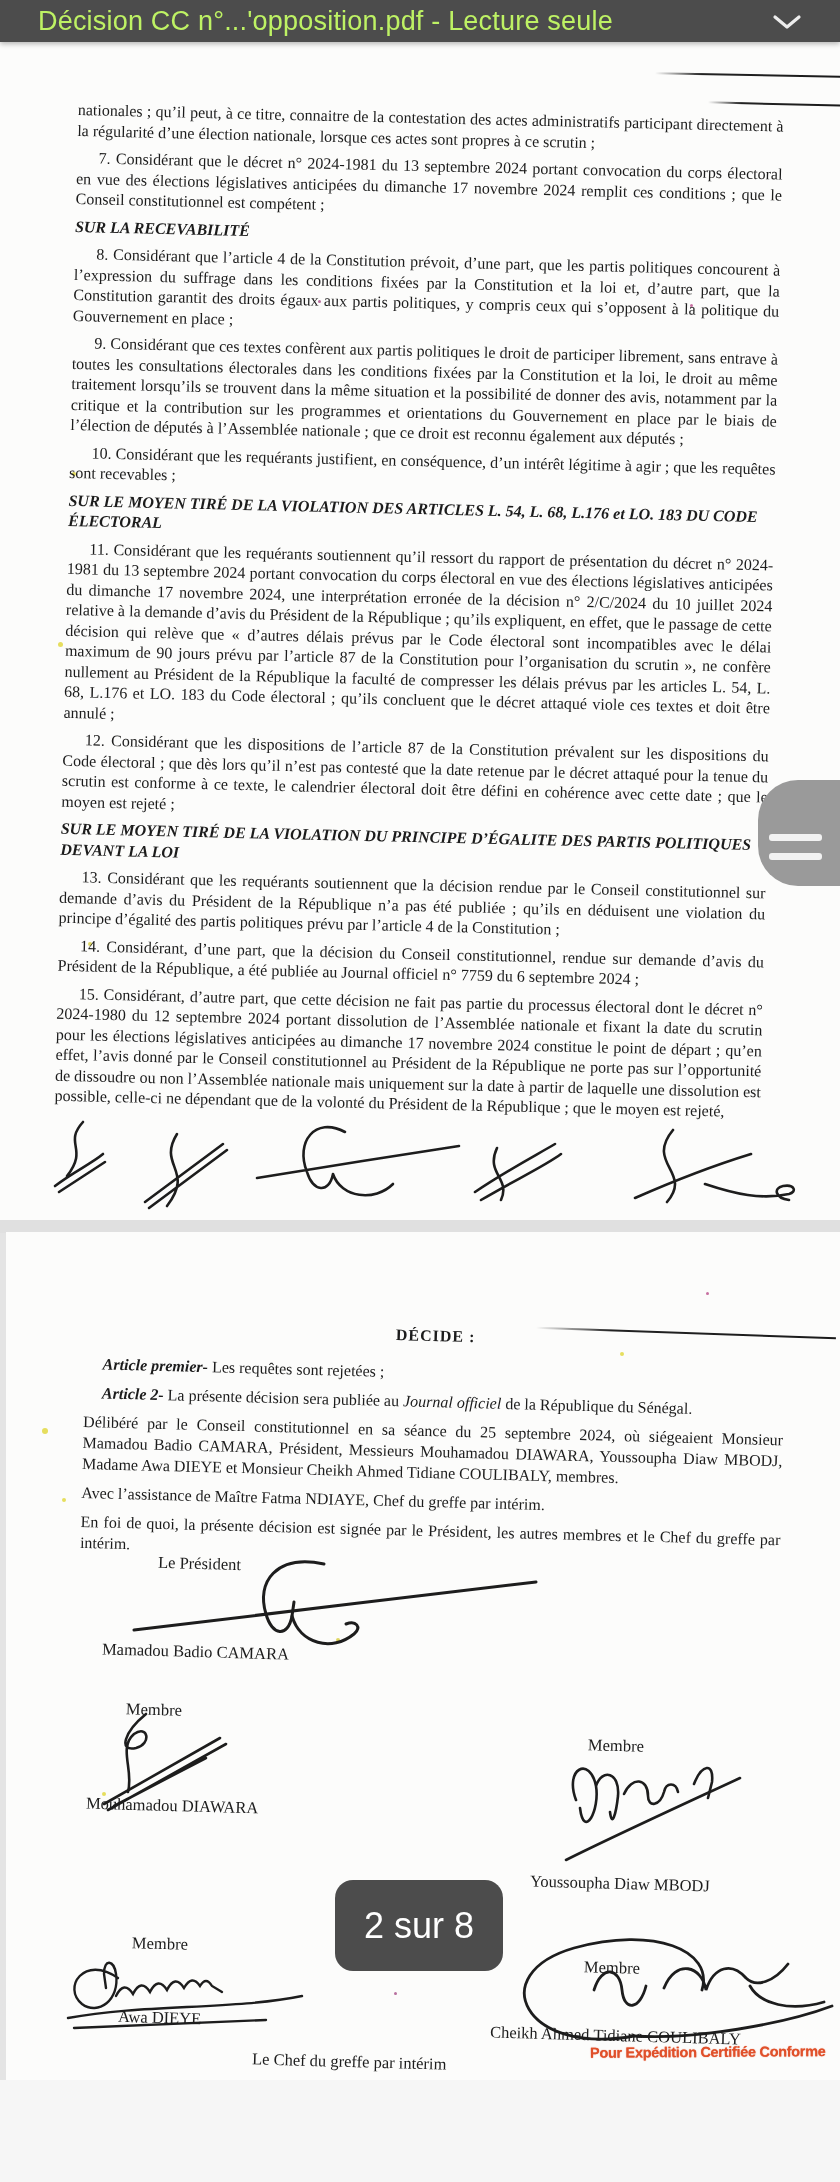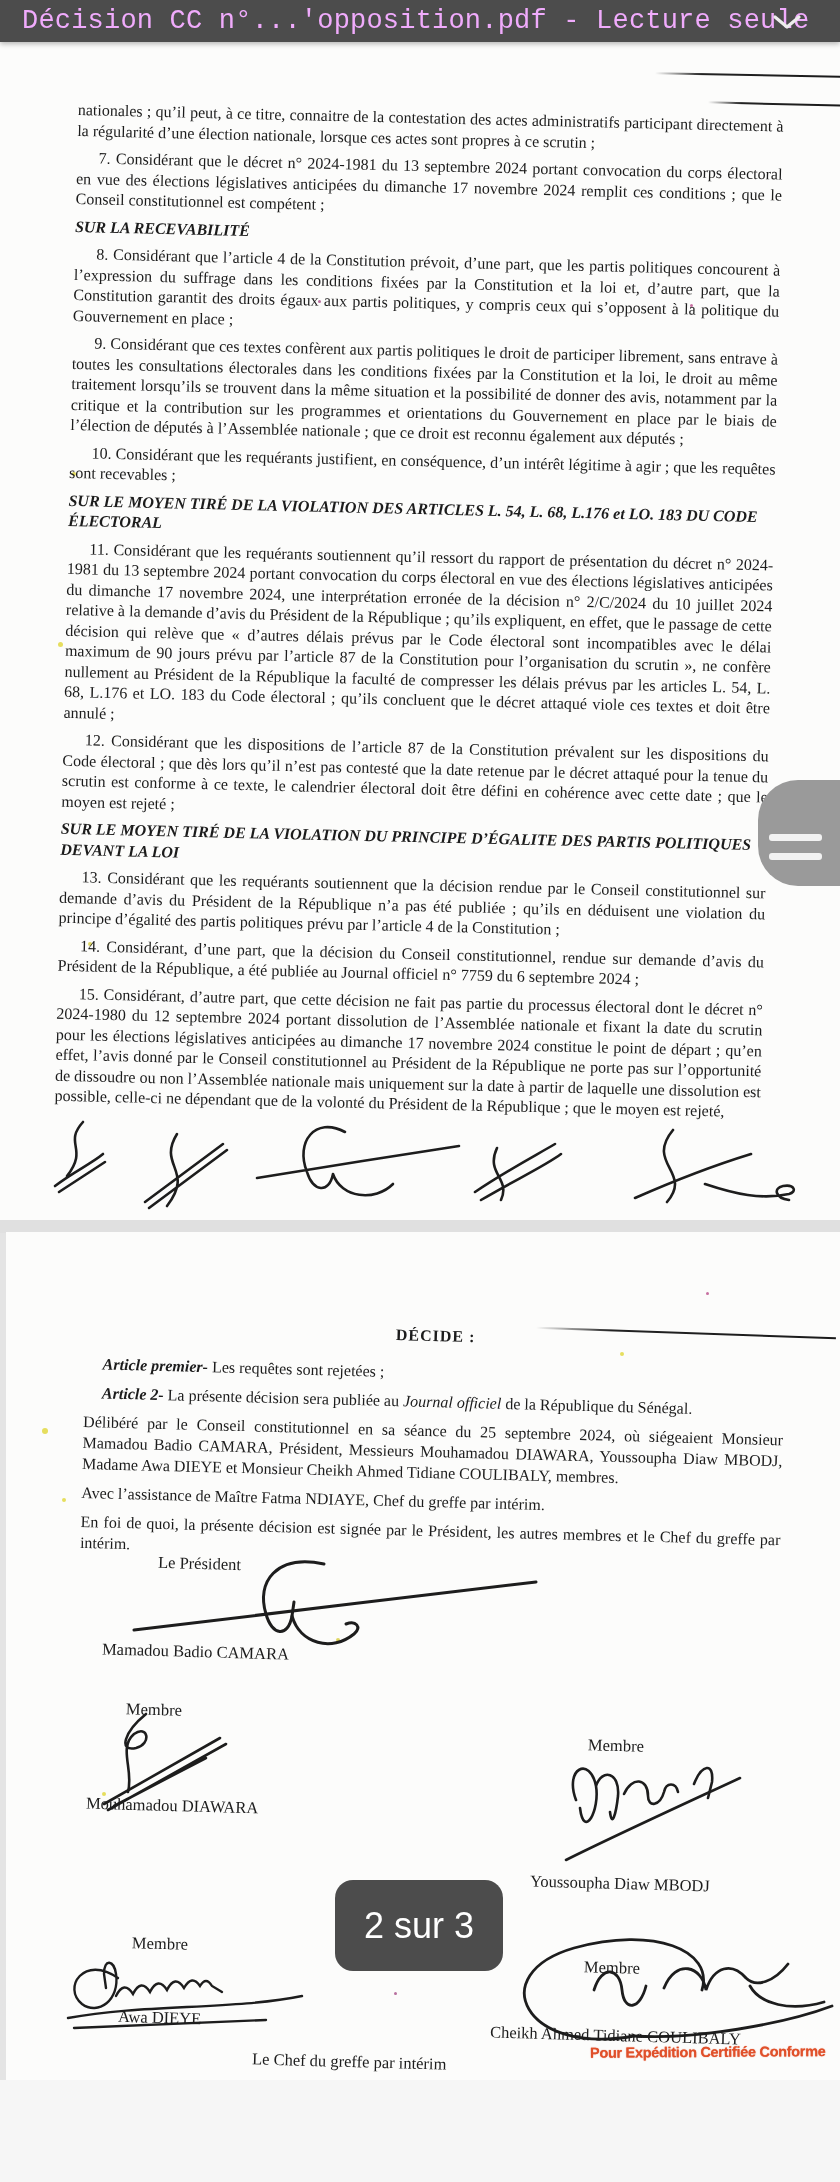--- a/index.html
+++ b/index.html
@@ -6,22 +6,22 @@
   body{
     width:840px;height:2182px;position:relative;overflow:hidden;
     background:#e4e4e4;font-family:"Liberation Serif",serif;color:#1c1c1c;
   }
   
   .topbar{
     position:absolute;left:0;top:0;width:840px;height:42px;background:#4c4c4c;
     display:flex;align-items:center;box-shadow:0 2px 5px rgba(0,0,0,.28);z-index:40;
   }
   .topbar .title{
-    font-family:Liberation Mono, monospace;font-size:27px;color:#f0abfc;
-    padding-left:22px;white-space:nowrap;overflow:hidden;letter-spacing:.2px;
+    font-family:Liberation Sans, sans-serif;font-size:27px;color:#bef264;
+    padding-left:38px;white-space:nowrap;overflow:hidden;letter-spacing:.2px;
   }
   .topbar .chev{position:absolute;right:38px;top:13px;width:30px;height:18px;}
   
   .page{position:absolute;background:#fcfcfb;}
   .page1{left:0;top:42px;width:840px;height:1178px;}
   .page2{left:6px;top:1232px;width:834px;height:848px;}
   .pagegap{position:absolute;left:0;top:1218px;width:840px;height:15px;background:#e0e0e0;}
   .doc1{
     position:absolute;left:78px;top:58px;width:706px;
     transform:rotate(1.35deg);transform-origin:0 0;
@@ -189,21 +189,21 @@
       <path d="M180 108 C240 112, 330 96, 378 78"></path>
     </svg>
   </div>
   <div class="tag" style="left:484px;top:794px;">Cheikh Ahmed Tidiane COULIBALY</div>
 
   <div class="tag" style="left:246px;top:820px;">Le Chef du greffe par intérim</div>
   <div class="stamp" style="left:584px;top:812px;">Pour Expédition Certifiée Conforme</div>
 </div>
 
 <div class="toast">
-  <span>2 sur 3</span>
+  <span>2 sur 8</span>
 </div>
 
 <div class="handle">
   <span class="bar b1"></span>
   <span class="bar b2"></span>
 </div>
 
 <div class="topbar">
   <div class="title">Décision CC n°...'opposition.pdf - Lecture seule</div>
   <div class="chev">

